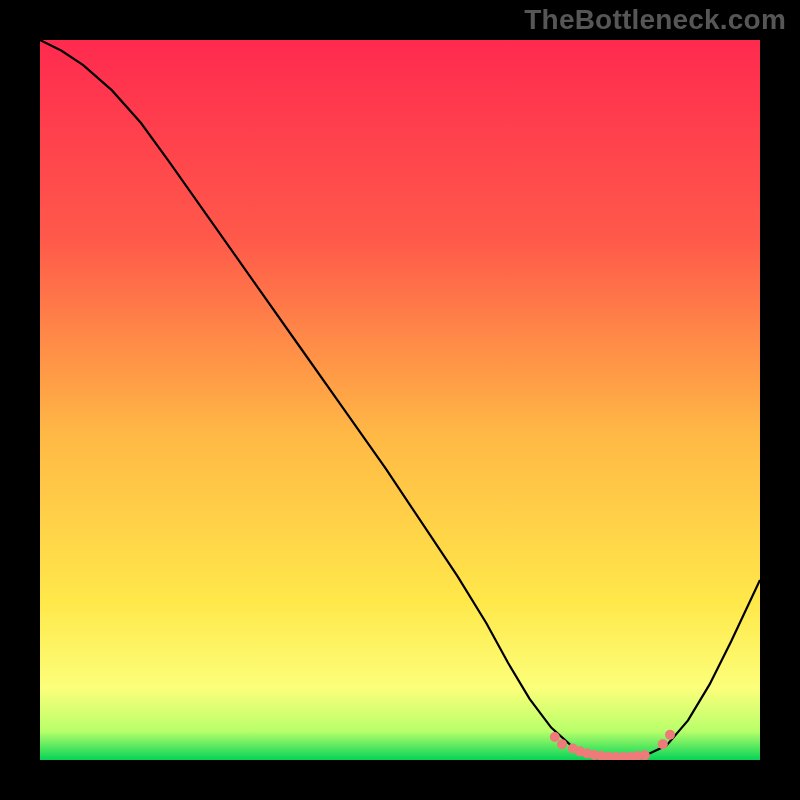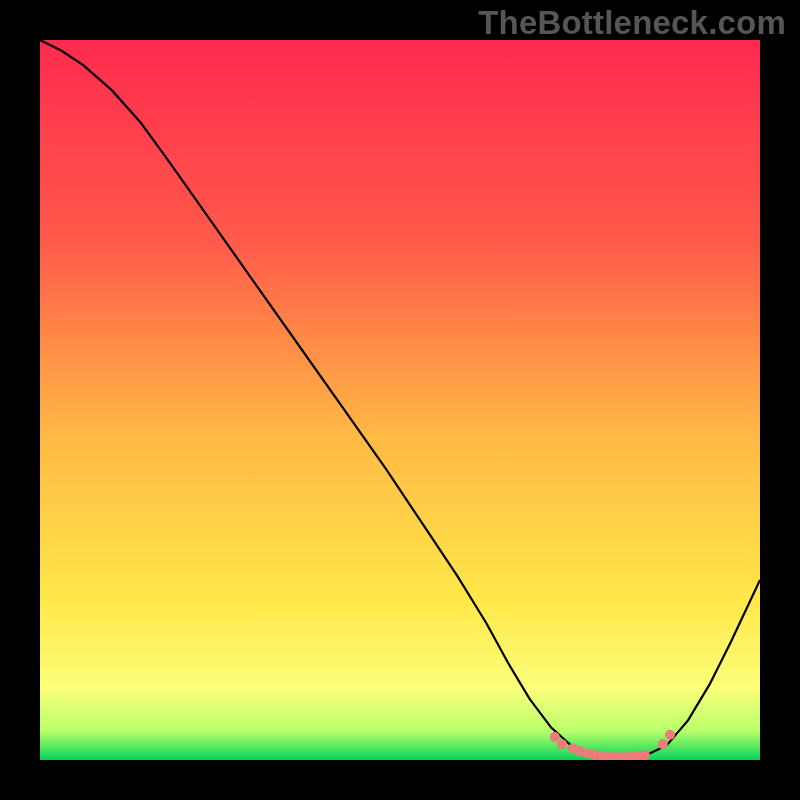--- a/index.html
+++ b/index.html
@@ -8,21 +8,21 @@
     position: relative;
     width: 800px;
     height: 800px;
     background: #000;
   }
   .watermark {
     position: absolute;
     top: 4px;
     right: 14px;
     font-family: Arial, Helvetica, sans-serif;
-    font-size: 33px;
+    font-size: 28px;
     font-weight: 600;
     color: #565656;
     letter-spacing: 0.2px;
     user-select: none;
   }
   .plot-wrap {
     position: absolute;
     left: 40px;
     top: 40px;
     width: 720px;

